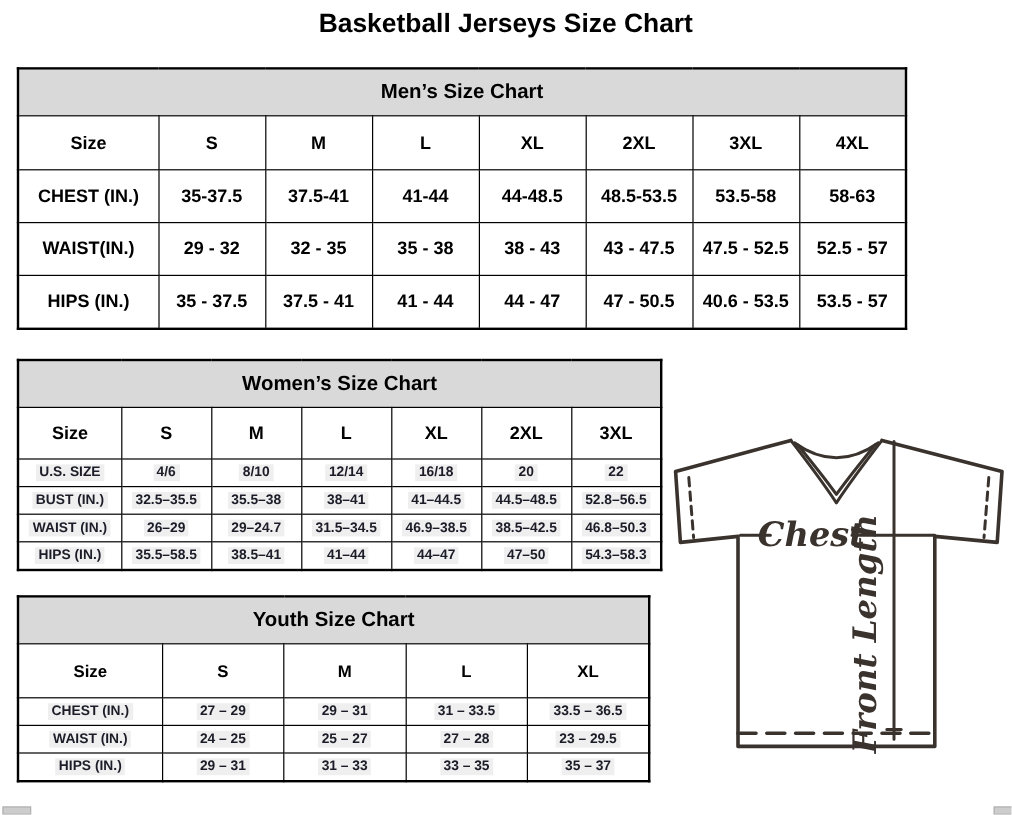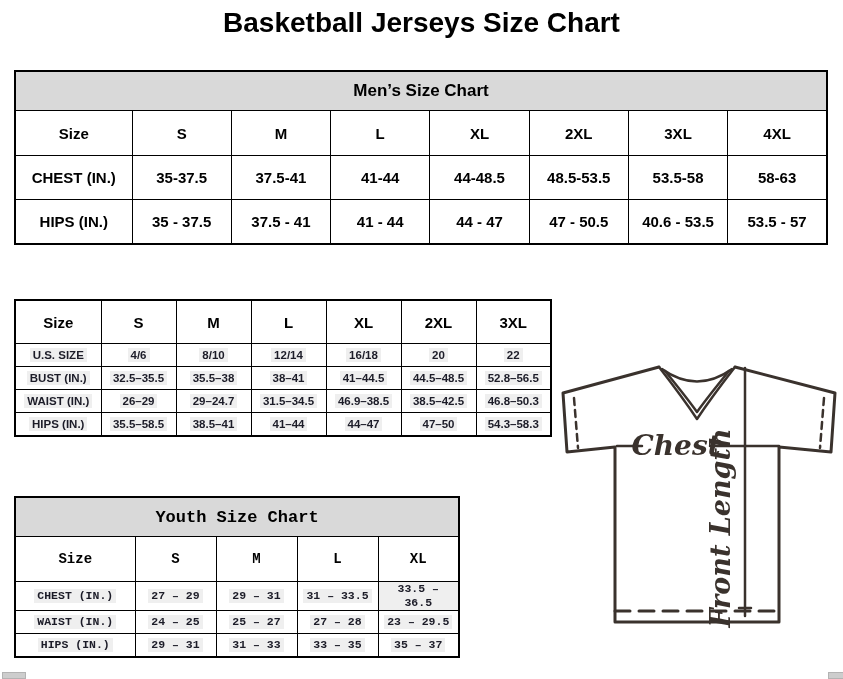--- a/index.html
+++ b/index.html
@@ -1,40 +1,40 @@
 <!DOCTYPE html>
 <html><head>
 <meta charset="utf-8">
 <style>
   html,body{margin:0;padding:0;background:#fff;}
   .page{position:relative;width:843px;height:679px;background:#ffffff;
         font-family:"Liberation Sans",sans-serif;color:#000;overflow:hidden;}
   .page-title{position:absolute;top:7px;left:0;width:100%;text-align:center;
-        font-size:28px;font-weight:bold;}
+        font-size:22px;font-weight:bold;}
   table.size-table{border-collapse:collapse;table-layout:fixed;position:absolute;
         border:2px solid #000;background:#fff;}
   .size-table td,.size-table th{border:1px solid #000;text-align:center;
         vertical-align:middle;padding:0;overflow:hidden;}
   .size-table .band{background:#d9d9d9;font-weight:bold;font-size:17px;height:38px;color:#000;}
   
-  .men{left:14px;top:70px;width:814px;}
+  .men{left:14px;top:56px;width:742px;}
   .men th{height:44px;font-size:15px;font-weight:bold;}
   .men td{height:43px;font-size:15px;font-weight:bold;}
   .men .band{height:38px;}
   
   .women{left:14px;top:299px;width:538px;}
   .women th{height:42px;font-size:15px;font-weight:bold;}
   .women td{height:22px;font-size:11.5px;font-weight:bold;color:#1c1c28;}
   .women .band{height:38px;}
   
-  .youth{left:14px;top:496px;width:446px;font-family:Liberation Mono, monospace;}
+  .youth{left:14px;top:496px;width:528px;}
   .youth th{height:44px;font-size:14px;font-weight:bold;}
   .youth td{height:22px;font-size:11.5px;font-weight:bold;color:#1c1c28;}
   .youth .band{height:38px;}
-  .hl{background:#efefef;padding:0 3px;display:inline-block;line-height:14px;}
+  .hl{background:#efefef;padding:0 3px;display:inline-block;line-height:14px;text-align:right;}
   
   .jersey{position:absolute;left:556px;top:356px;width:286px;height:276px;}
   .jersey text{font-family:"DejaVu Serif","Liberation Serif",serif;
         font-style:italic;font-weight:bold;fill:#3a322d;}
   
   .sb{position:absolute;top:672px;height:5px;background:#cdcdcd;border:1px solid #b3b3b3;}
   .sb-left{left:2px;width:22px;}
   .sb-right{left:828px;width:14px;}
 </style>
 </head>
@@ -73,20 +73,30 @@
       <td>CHEST (IN.)</td>
       <td>35-37.5</td>
       <td>37.5-41</td>
       <td>41-44</td>
       <td>44-48.5</td>
       <td>48.5-53.5</td>
       <td>53.5-58</td>
       <td>58-63</td>
     </tr>
     <tr>
+      <td>WAIST(IN.)</td>
+      <td>29 - 32</td>
+      <td>32 - 35</td>
+      <td>35 - 38</td>
+      <td>38 - 43</td>
+      <td>43 - 47.5</td>
+      <td>47.5 - 52.5</td>
+      <td>52.5 - 57</td>
+    </tr>
+    <tr>
       <td>HIPS (IN.)</td>
       <td>35 - 37.5</td>
       <td>37.5 - 41</td>
       <td>41 - 44</td>
       <td>44 - 47</td>
       <td>47 - 50.5</td>
       <td>40.6 - 53.5</td>
       <td>53.5 - 57</td>
     </tr>
   </tbody>
@@ -96,20 +106,23 @@
     <colgroup>
         <col style="width:86px">
         <col>
         <col>
         <col>
         <col>
         <col>
         <col>
       </colgroup>
     <tbody>
+        <tr>
+          <td class="band" colspan="7">Women’s Size Chart</td>
+        </tr>
     <tr>
       <th>Size</th>
       <th>S</th>
       <th>M</th>
       <th>L</th>
       <th>XL</th>
       <th>2XL</th>
       <th>3XL</th>
     </tr>
     <tr>

